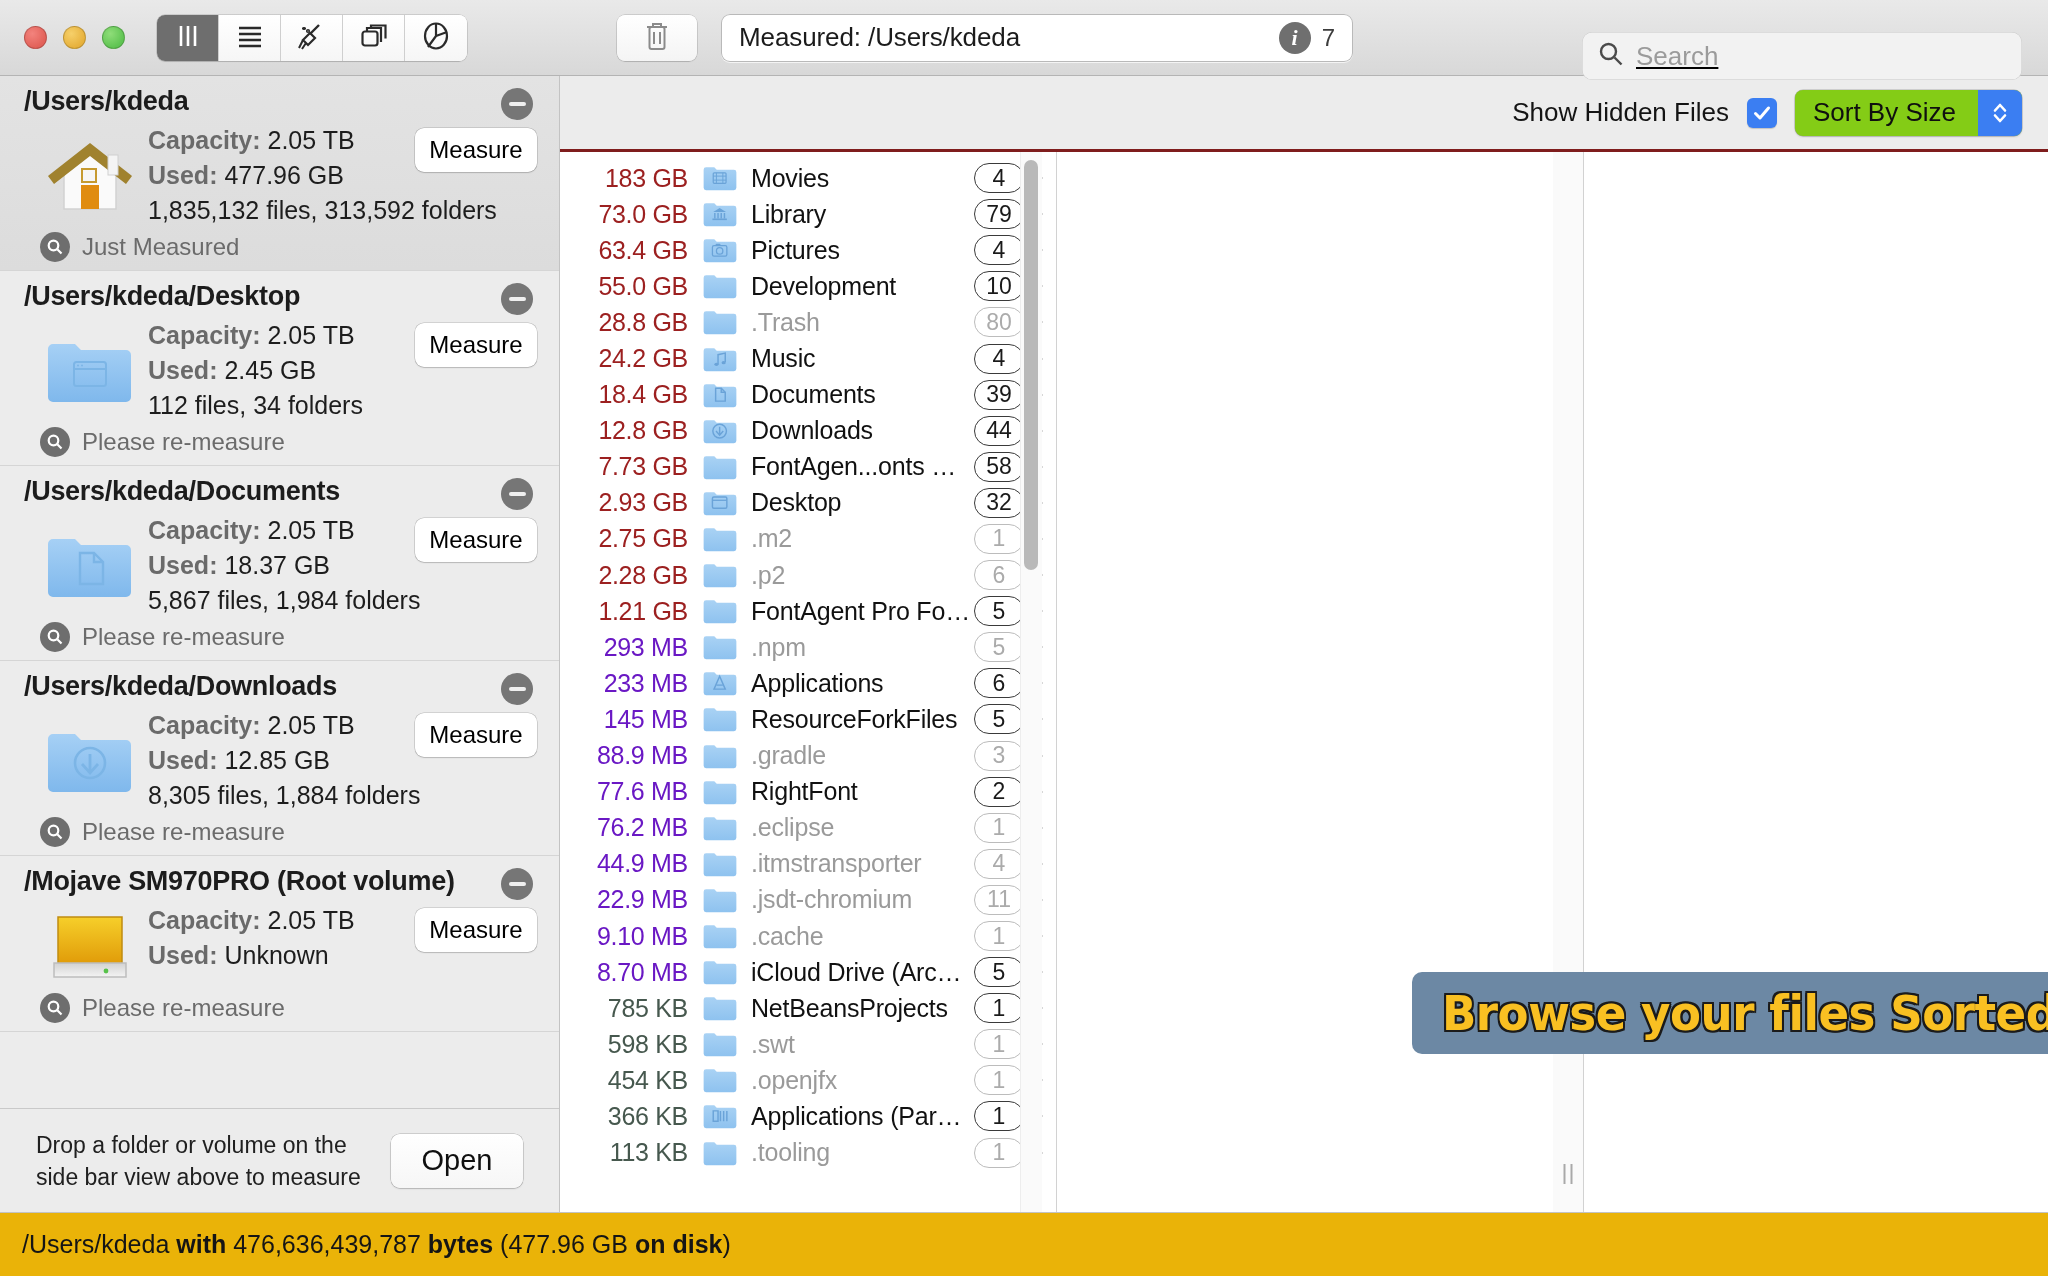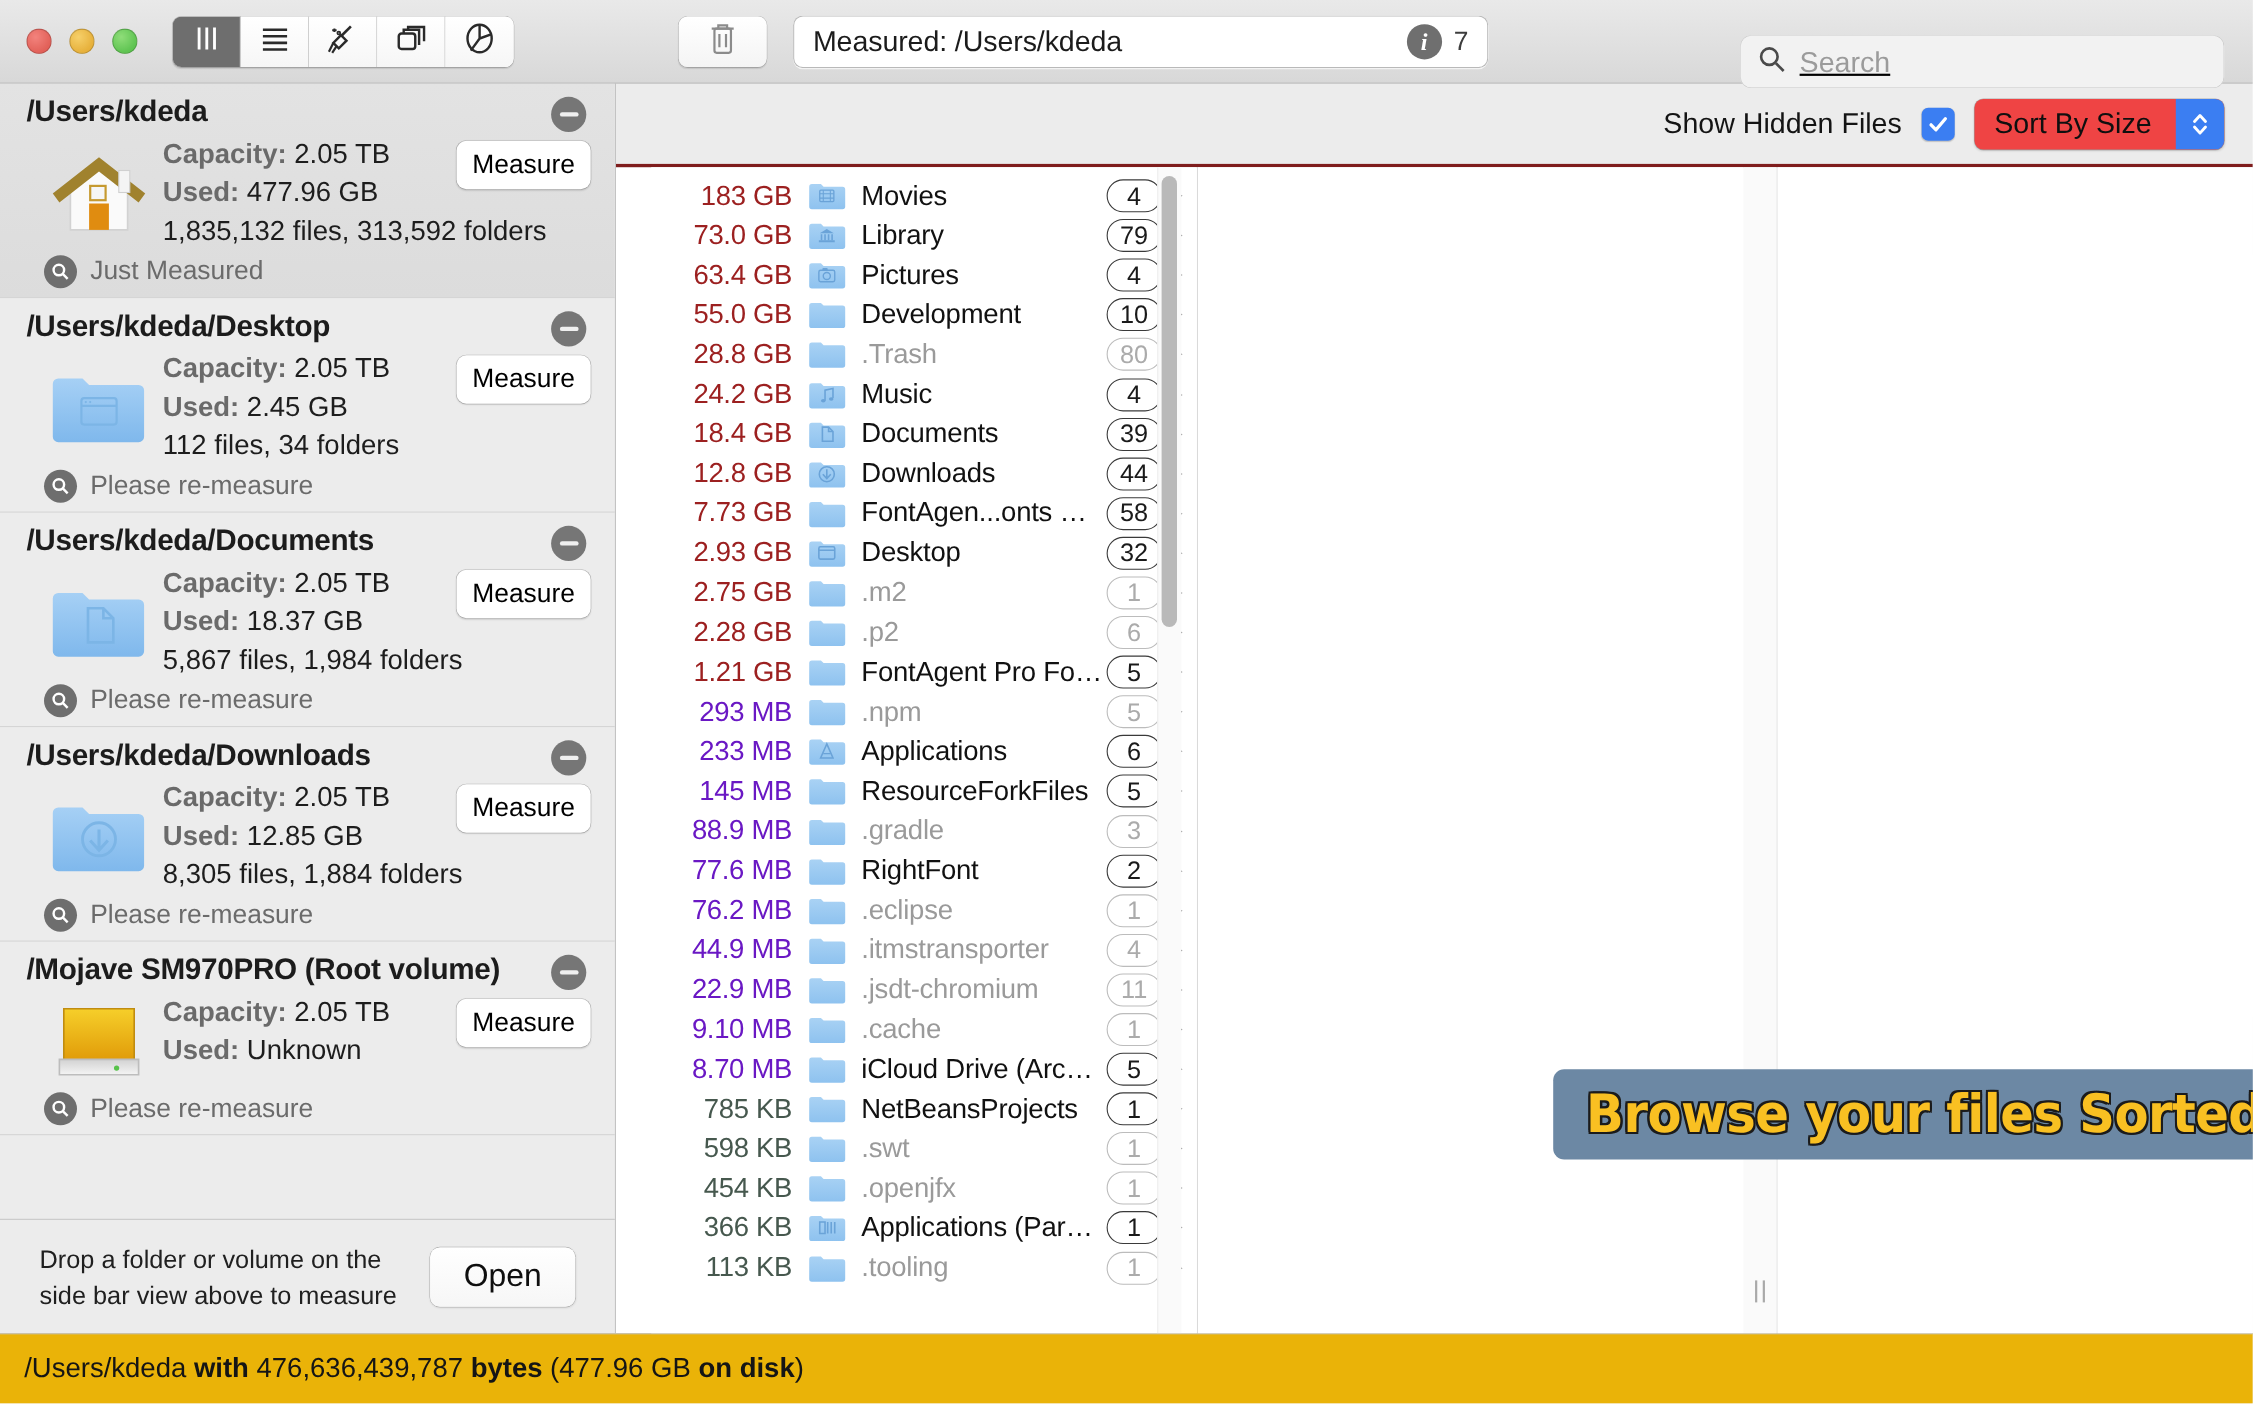--- a/index.html
+++ b/index.html
@@ -166,30 +166,30 @@
   }
   .shf-label { font-size: 26px; color: #141414; }
   .checkbox {
     width: 30px; height: 30px; border-radius: 6px;
     background: #3b7ef2; display:flex; align-items:center; justify-content:center;
     box-shadow: 0 1px 1px rgba(0,0,0,.18);
   }
   .popup {
     display: flex; align-items: center;
     height: 46px; border-radius: 8px; overflow: hidden;
-    background: #ef4444;
+    background: #84cc16;
     box-shadow: 0 0 0 0.5px rgba(0,0,0,.25), 0 1px 2px rgba(0,0,0,.14);
   }
   .popup .ptxt { padding: 0 22px 0 18px; font-size: 26px; color: #0f0f0f; }
   .popup .parrow {
     width: 44px; height: 46px; background: #3b7ef2;
     display:flex; align-items:center; justify-content:center;
   }
 
-  .columns { flex: 1; display: flex; min-height: 0; position: relative; padding-left: 32px; }
+  .columns { flex: 1; display: flex; min-height: 0; position: relative; }
   .col1 { width: 496px; flex: 0 0 496px; position: relative; background: #fff; overflow: hidden; }
   .filelist { padding-top: 8px; }
   .frow {
     display: flex; align-items: center;
     height: 36.1px;
     padding-right: 4px;
   }
   .fsize {
     width: 138px; flex: 0 0 138px; text-align: right;
     font-size: 25px; padding-right: 10px; white-space: nowrap;

